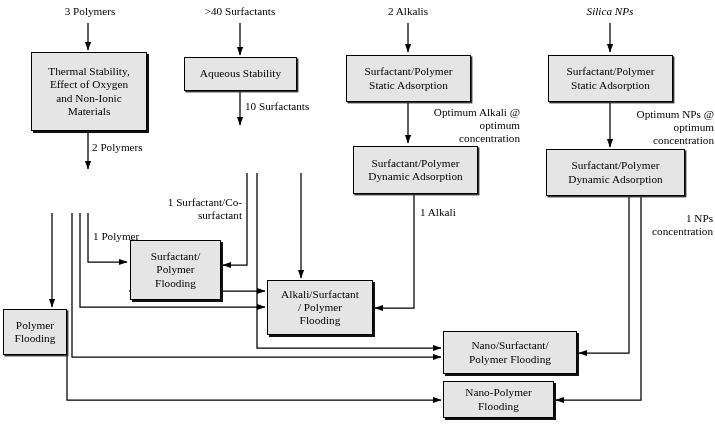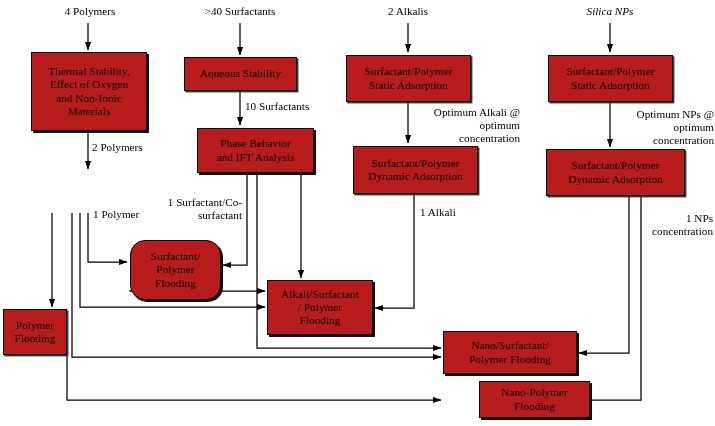--- a/index.html
+++ b/index.html
@@ -6,21 +6,21 @@
   #canvas{
     position:relative;
     width:715px;height:426px;
     background:#ffffff;
     font-family:"Liberation Serif","DejaVu Serif",serif;
     overflow:hidden;
   }
   .node{
     position:absolute;
     box-sizing:border-box;
-    background:#b91c1c;
+    background:#e5e5e5;
     border:1.6px solid #000000;
     box-shadow:2px 2px 0 0 #111;
     display:flex;
     align-items:center;
     justify-content:center;
     text-align:center;
     line-height:1.18;
     color:#000;
     font-size:11.3px;
     padding:2px 3px;
@@ -89,57 +89,56 @@
       <path d="M629,197 L629,353 L579,353" marker-end="url(#ah)"></path>
 
       <path d="M641,197 L641,400 L556,400" marker-end="url(#ah)"></path>
 
       <path d="M130,290 L130,291 L265,291" marker-end="url(#ah)"></path>
 
       <path d="M67,338 L67,400 L441,400" marker-end="url(#ah)"></path>
     </g>
   </svg>
 
-  <div class="lbl" style="left:48px;top:5px;width:84px;">4 Polymers</div>
+  <div class="lbl" style="left:48px;top:5px;width:84px;">3 Polymers</div>
   <div class="lbl" style="left:188px;top:5px;width:104px;">&gt;40 Surfactants</div>
   <div class="lbl" style="left:368px;top:5px;width:80px;text-align:center;">2 Alkalis</div>
   <div class="lbl" style="left:570px;top:5px;width:80px;font-style:italic;">Silica NPs</div>
 
   <div class="node" style="left:31px;top:52px;width:116px;height:79px;">Thermal Stability,<br>Effect of Oxygen<br>and Non-Ionic<br>Materials</div>
 
 
   <div class="node thin" style="left:3px;top:309px;width:64px;height:46px;">Polymer<br>Flooding</div>
 
   <div class="node thin" style="left:184px;top:57px;width:113px;height:34px;">Aqueous Stability</div>
 
-  <div class="node" style="left:197px;top:128px;width:117px;height:45px;">Phase Behavior<br>and IFT Analysis</div>
 
-  <div class="node" style="left:130px;top:240px;width:91px;height:60px;border-radius:15px;">Surfactant/<br>Polymer<br>Flooding</div>
+  <div class="node" style="left:130px;top:240px;width:91px;height:60px;">Surfactant/<br>Polymer<br>Flooding</div>
 
   <div class="node" style="left:267px;top:280px;width:106px;height:55px;">Alkali/Surfactant<br>/ Polymer<br>Flooding</div>
 
   <div class="node thin" style="left:346px;top:55px;width:125px;height:47px;">Surfactant/Polymer<br>Static Adsorption</div>
 
   <div class="node thin" style="left:353px;top:146px;width:125px;height:48px;">Surfactant/Polymer<br>Dynamic Adsorption</div>
 
   <div class="node thin" style="left:548px;top:55px;width:125px;height:47px;">Surfactant/Polymer<br>Static Adsorption</div>
 
   <div class="node thin" style="left:546px;top:149px;width:139px;height:47px;">Surfactant/Polymer<br>Dynamic Adsorption</div>
 
   <div class="node" style="left:443px;top:331px;width:134px;height:43px;">Nano/Surfactant/<br>Polymer Flooding</div>
 
-  <div class="node" style="left:443px;top:381px;width:111px;height:37px;margin-left:36px;">Nano-Polymer<br>Flooding</div>
+  <div class="node" style="left:443px;top:381px;width:111px;height:37px;">Nano-Polymer<br>Flooding</div>
 
   <div class="lbl lft" style="left:92px;top:141px;width:78px;">2 Polymers</div>
 
   <div class="lbl lft" style="left:245px;top:100px;width:96px;">10 Surfactants</div>
 
   <div class="lbl rgt" style="left:150px;top:196px;width:92px;">1 Surfactant/Co-<br>surfactant</div>
 
-  <div class="lbl lft" style="left:93px;top:208px;width:72px;">1 Polymer</div>
+  <div class="lbl lft" style="left:93px;top:230px;width:72px;">1 Polymer</div>
 
   <div class="lbl rgt" style="left:410px;top:106px;width:110px;">Optimum Alkali @<br>optimum<br>concentration</div>
 
   <div class="lbl lft" style="left:420px;top:206px;width:62px;">1 Alkali</div>
 
   <div class="lbl rgt" style="left:608px;top:108px;width:106px;">Optimum NPs @<br>optimum<br>concentration</div>
 
   <div class="lbl rgt" style="left:618px;top:212px;width:95px;">1 NPs<br>concentration</div>
 
 </div>

